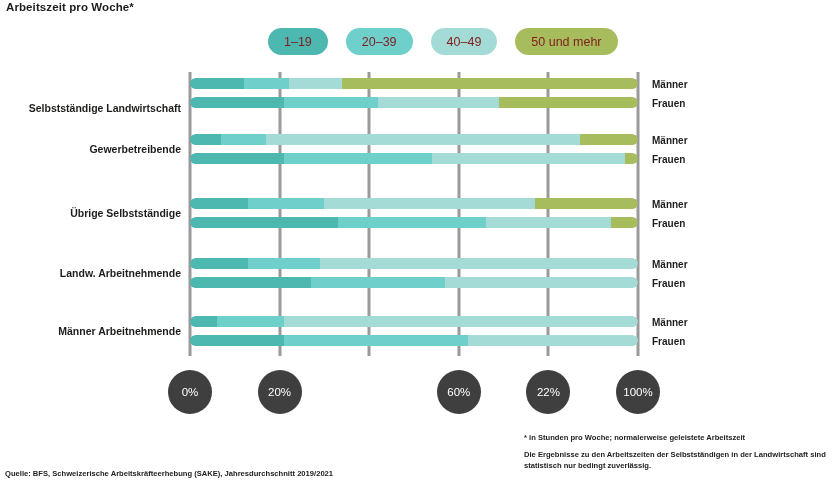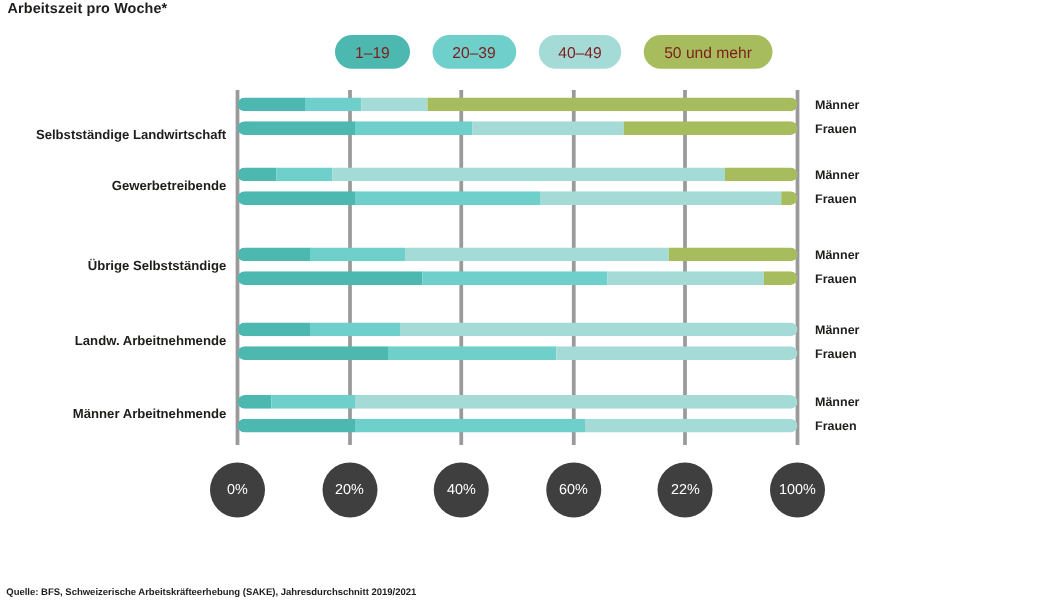--- a/index.html
+++ b/index.html
@@ -229,22 +229,25 @@
       <div class="sex-label" style="top: 146px;">Frauen</div>
       <div class="sex-label" style="top: 187px;">Männer</div>
       <div class="sex-label" style="top: 206px;">Frauen</div>
       <div class="sex-label" style="top: 245px;">Männer</div>
       <div class="sex-label" style="top: 264px;">Frauen</div>
     </div>
 
   <div class="axis" id="axis">
       <div class="tick" style="left: 0px; background: rgb(63, 63, 63);">0%</div>
       <div class="tick" style="left: 89.6px; background: rgb(63, 63, 63);">20%</div>
-      <div class="tick" style="left: 179.2px; background: rgb(63, 63, 63);">40%</div>
       <div class="tick" style="left: 268.8px; background: rgb(63, 63, 63);">60%</div>
       <div class="tick" style="left: 358.4px; background: rgb(63, 63, 63);">22%</div>
       <div class="tick" style="left: 448px; background: rgb(63, 63, 63);">100%</div>
     </div>
 
+  <div class="footnotes" id="footnotes">
+      <p class="fn">* in Stunden pro Woche; normalerweise geleistete Arbeitszeit</p>
+      <p class="fn">Die Ergebnisse zu den Arbeitszeiten der Selbstständigen in der Landwirtschaft sind statistisch nur bedingt zuverlässig.</p>
+    </div>
 
   <div class="source">Quelle: BFS, Schweizerische Arbeitskräfteerhebung (SAKE), Jahresdurchschnitt 2019/2021</div>
 
 </div>
 
 </body></html>

